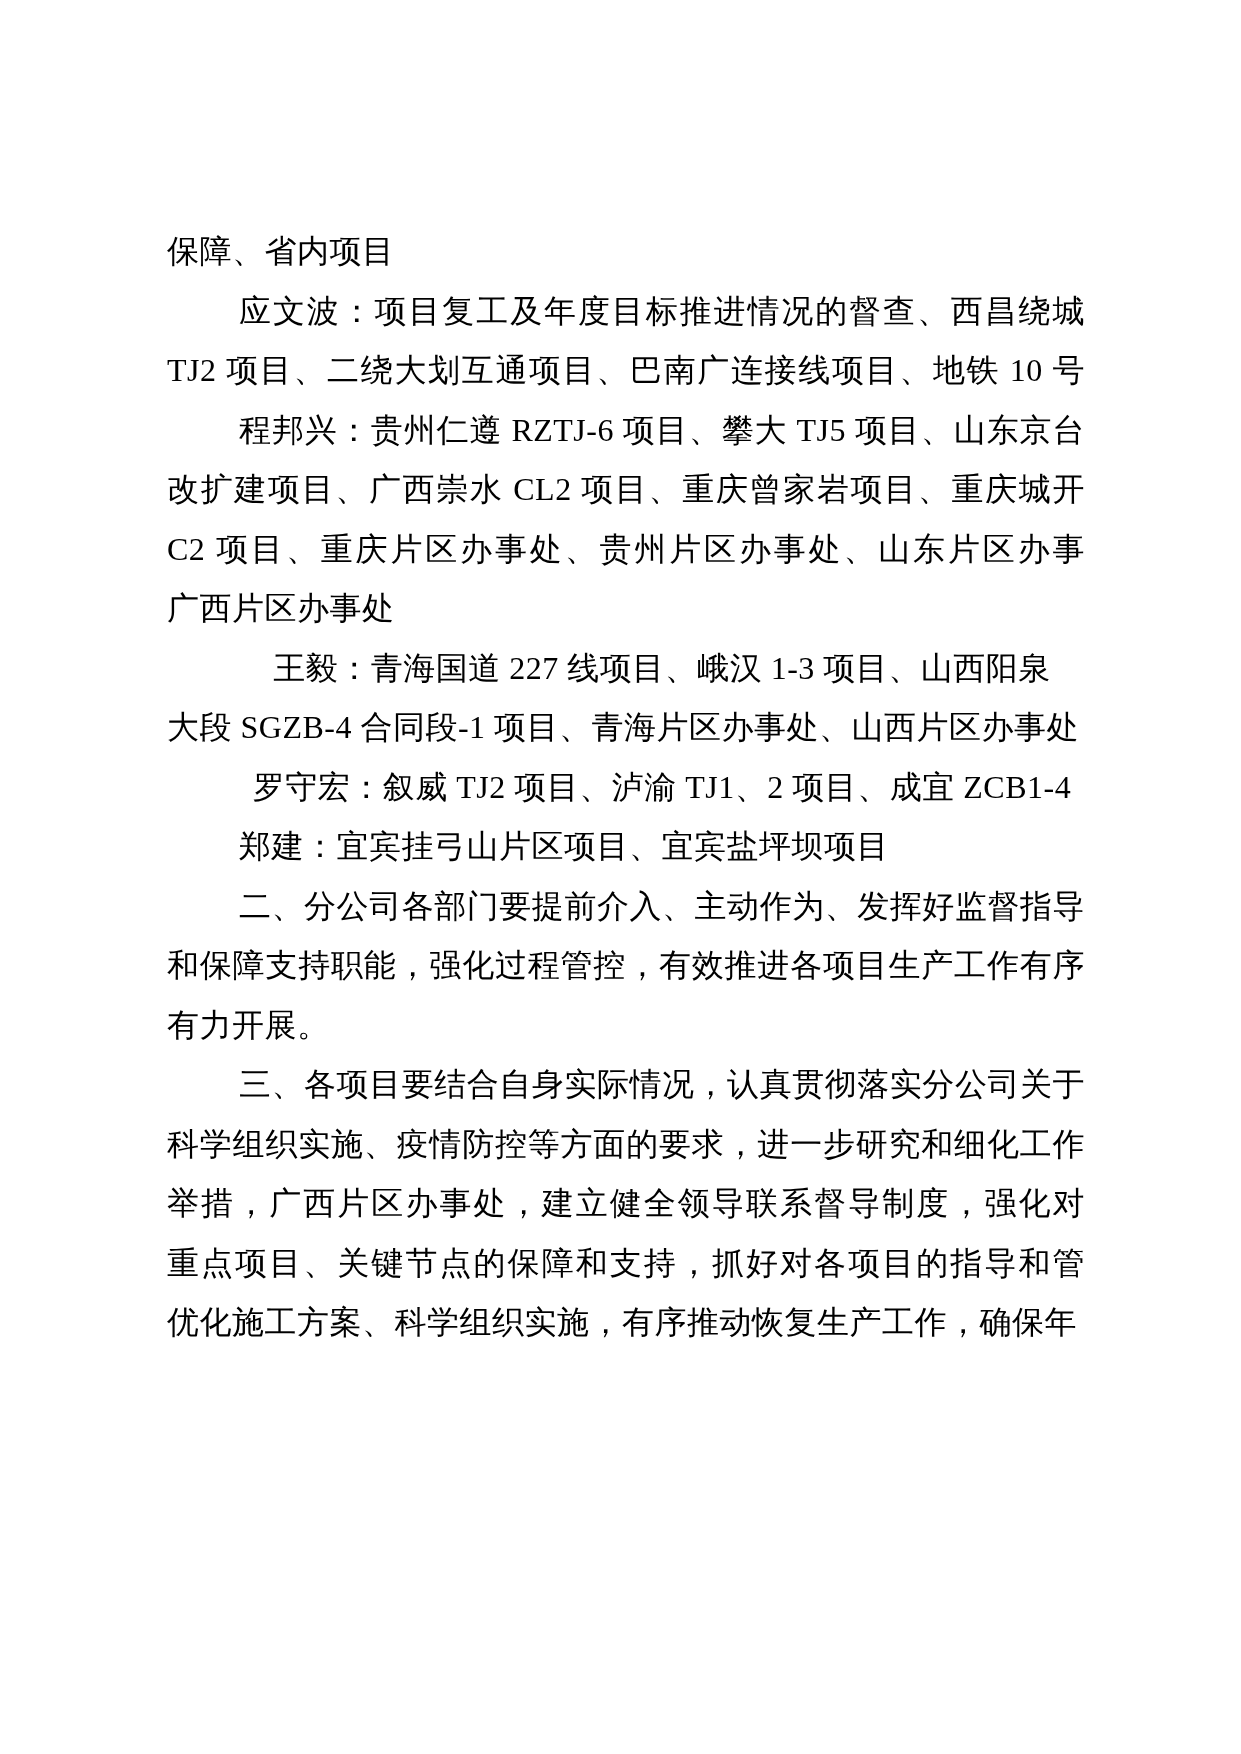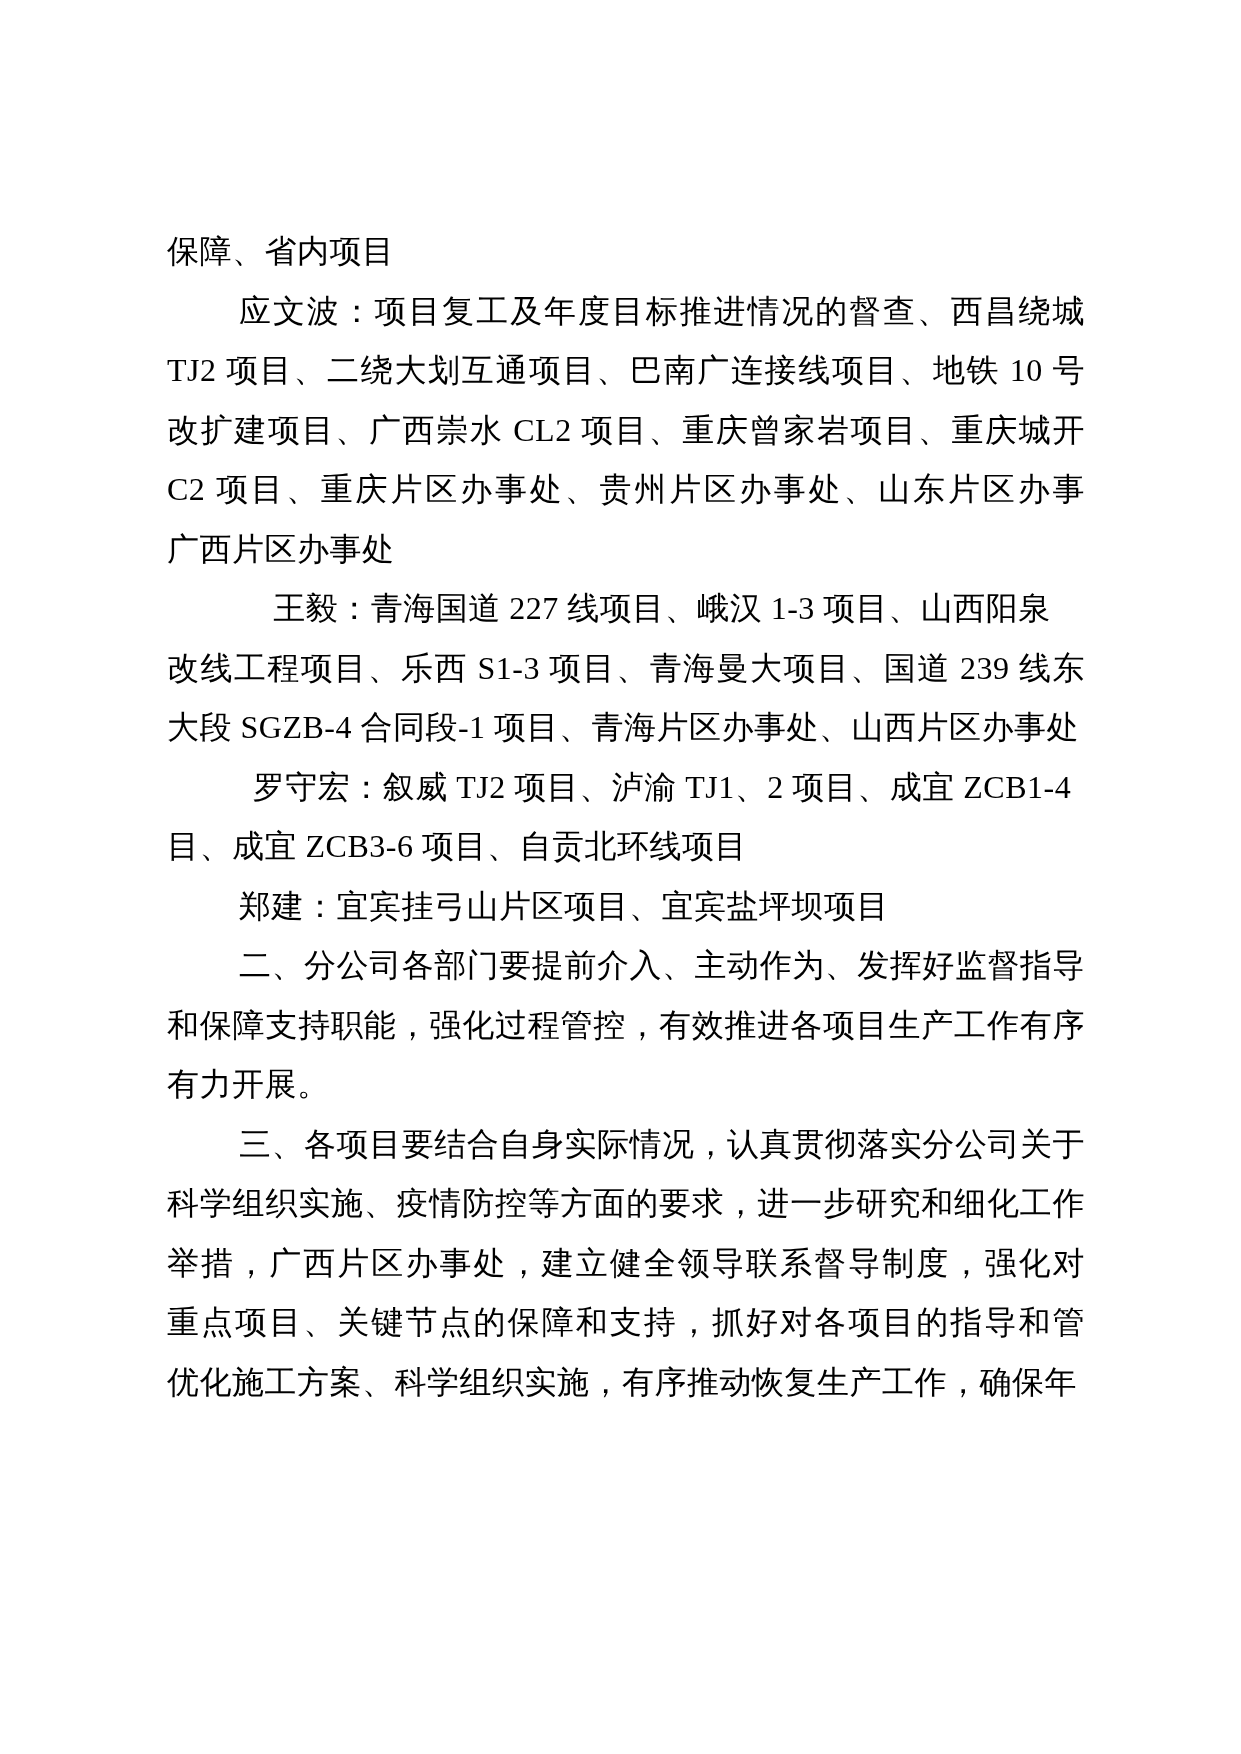--- a/index.html
+++ b/index.html
@@ -57,32 +57,31 @@
 <div class="page" style="background: rgb(255, 255, 255);">
   <div class="doc-content" style="color: rgb(0, 0, 0);">
       <div class="doc-paragraph">
         <div class="doc-line last">保障、省内项目</div>
       </div>
       <div class="doc-paragraph">
         <div class="doc-line full indent">应文波：项目复工及年度目标推进情况的督查、西昌绕城</div>
         <div class="doc-line full">TJ2 项目、二绕大划互通项目、巴南广连接线项目、地铁 10 号</div>
       </div>
       <div class="doc-paragraph">
+        <div class="doc-line full indent">程邦兴：贵州仁遵 RZTJ-6 项目、攀大 TJ5 项目、山东京台</div>
         <div class="doc-line full">改扩建项目、广西崇水 CL2 项目、重庆曾家岩项目、重庆城开</div>
         <div class="doc-line full">C2 项目、重庆片区办事处、贵州片区办事处、山东片区办事处、</div>
         <div class="doc-line last">广西片区办事处</div>
       </div>
       <div class="doc-paragraph">
         <div class="doc-line full indent">王毅：青海国道 227 线项目、峨汉 1-3 项目、山西阳泉 G239</div>
-        <div class="doc-line full">改线工程项目、乐西 S1-3 项目、青海曼大项目、国道 239 线东</div>
         <div class="doc-line last">大段 SGZB-4 合同段-1 项目、青海片区办事处、山西片区办事处</div>
       </div>
       <div class="doc-paragraph">
         <div class="doc-line full indent">罗守宏：叙威 TJ2 项目、泸渝 TJ1、2 项目、成宜 ZCB1-4 项</div>
-        <div class="doc-line last">目、成宜 ZCB3-6 项目、自贡北环线项目</div>
       </div>
       <div class="doc-paragraph">
         <div class="doc-line last indent">郑建：宜宾挂弓山片区项目、宜宾盐坪坝项目</div>
       </div>
       <div class="doc-paragraph">
         <div class="doc-line full indent">二、分公司各部门要提前介入、主动作为、发挥好监督指导</div>
         <div class="doc-line full">和保障支持职能，强化过程管控，有效推进各项目生产工作有序</div>
         <div class="doc-line last">有力开展。</div>
       </div>
       <div class="doc-paragraph">

